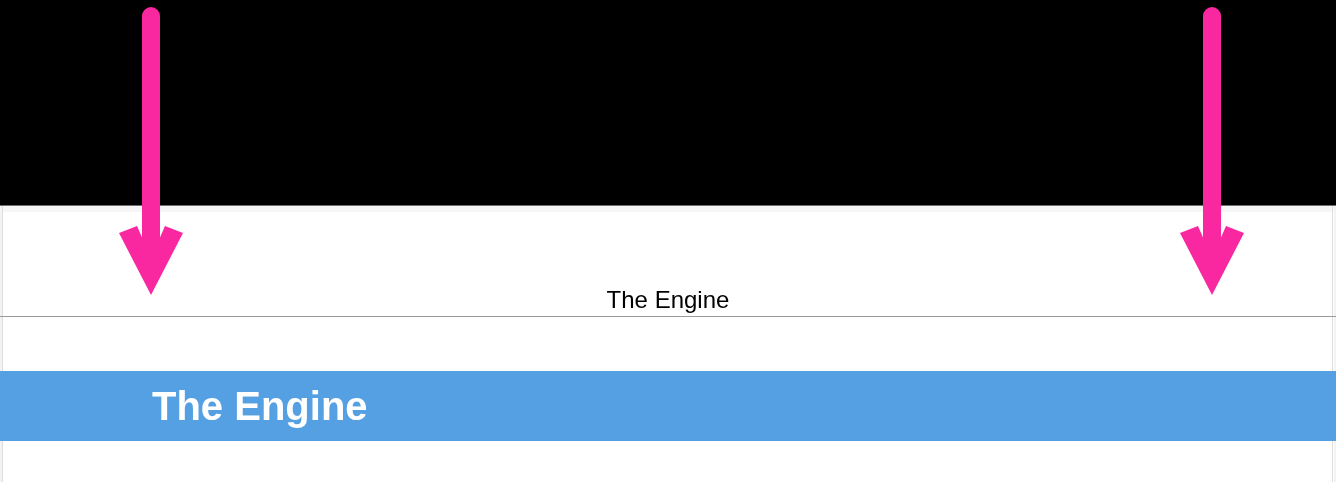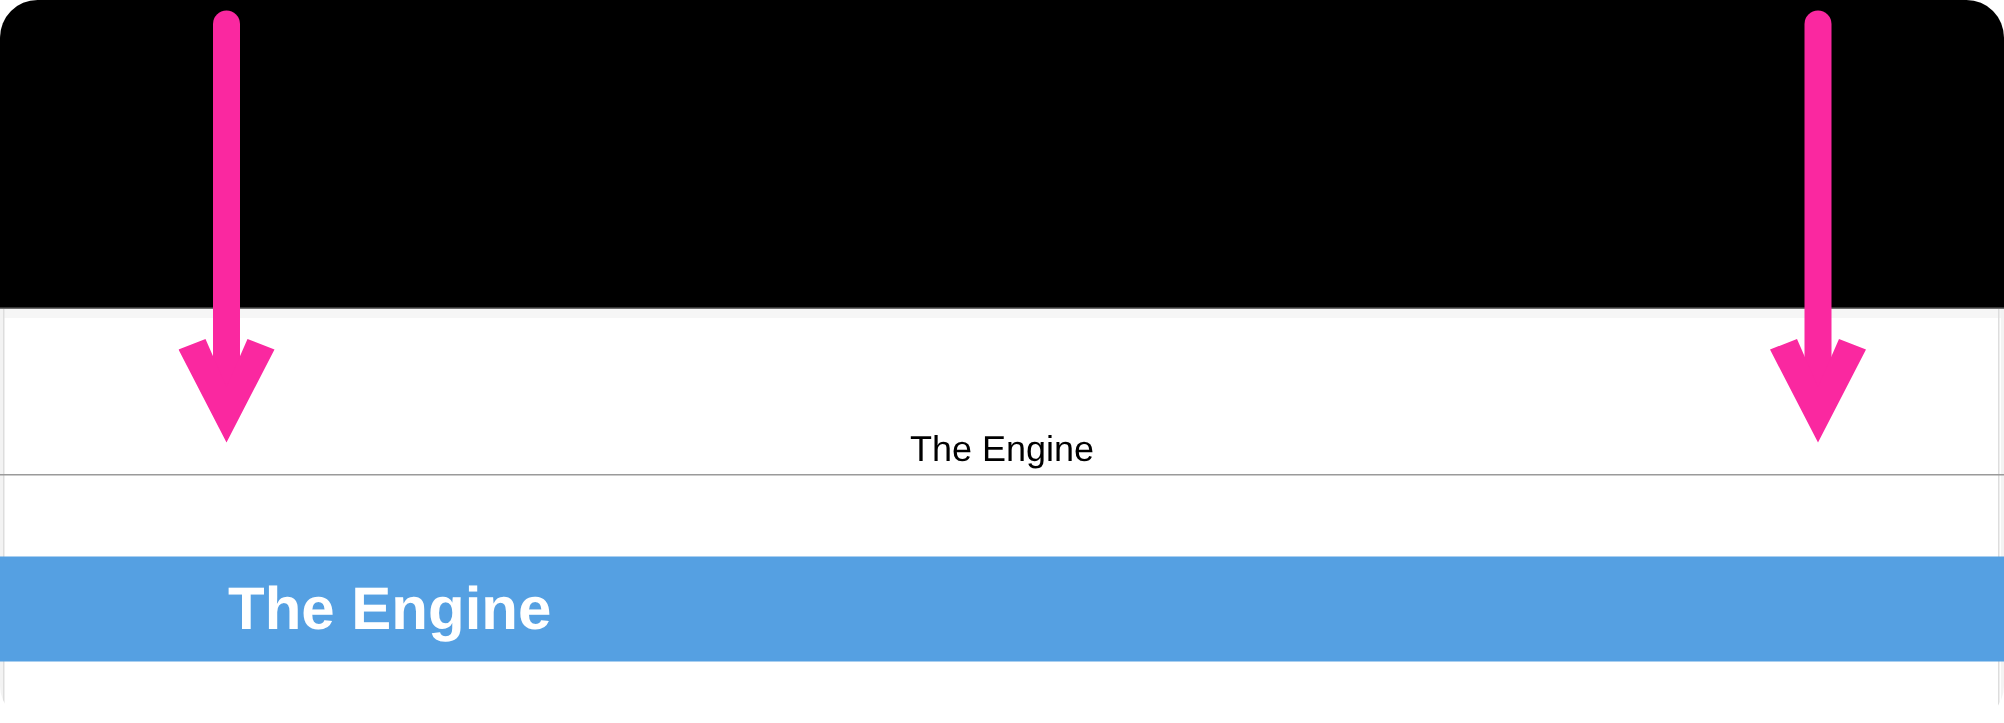--- a/index.html
+++ b/index.html
@@ -7,21 +7,20 @@
     padding: 0;
     background: #ffffff;
     font-family: "Liberation Sans", "DejaVu Sans", sans-serif;
   }
   .stage {
     position: relative;
     width: 1336px;
     height: 482px;
     background: #ffffff;
     overflow: hidden;
-    border-radius: 25px;
   }
   
   .black-panel {
     position: absolute;
     top: 0; left: 0;
     width: 1336px;
     height: 205px;
     background: #000000;
     border-bottom: 1px solid #6e6e6e;
   }

